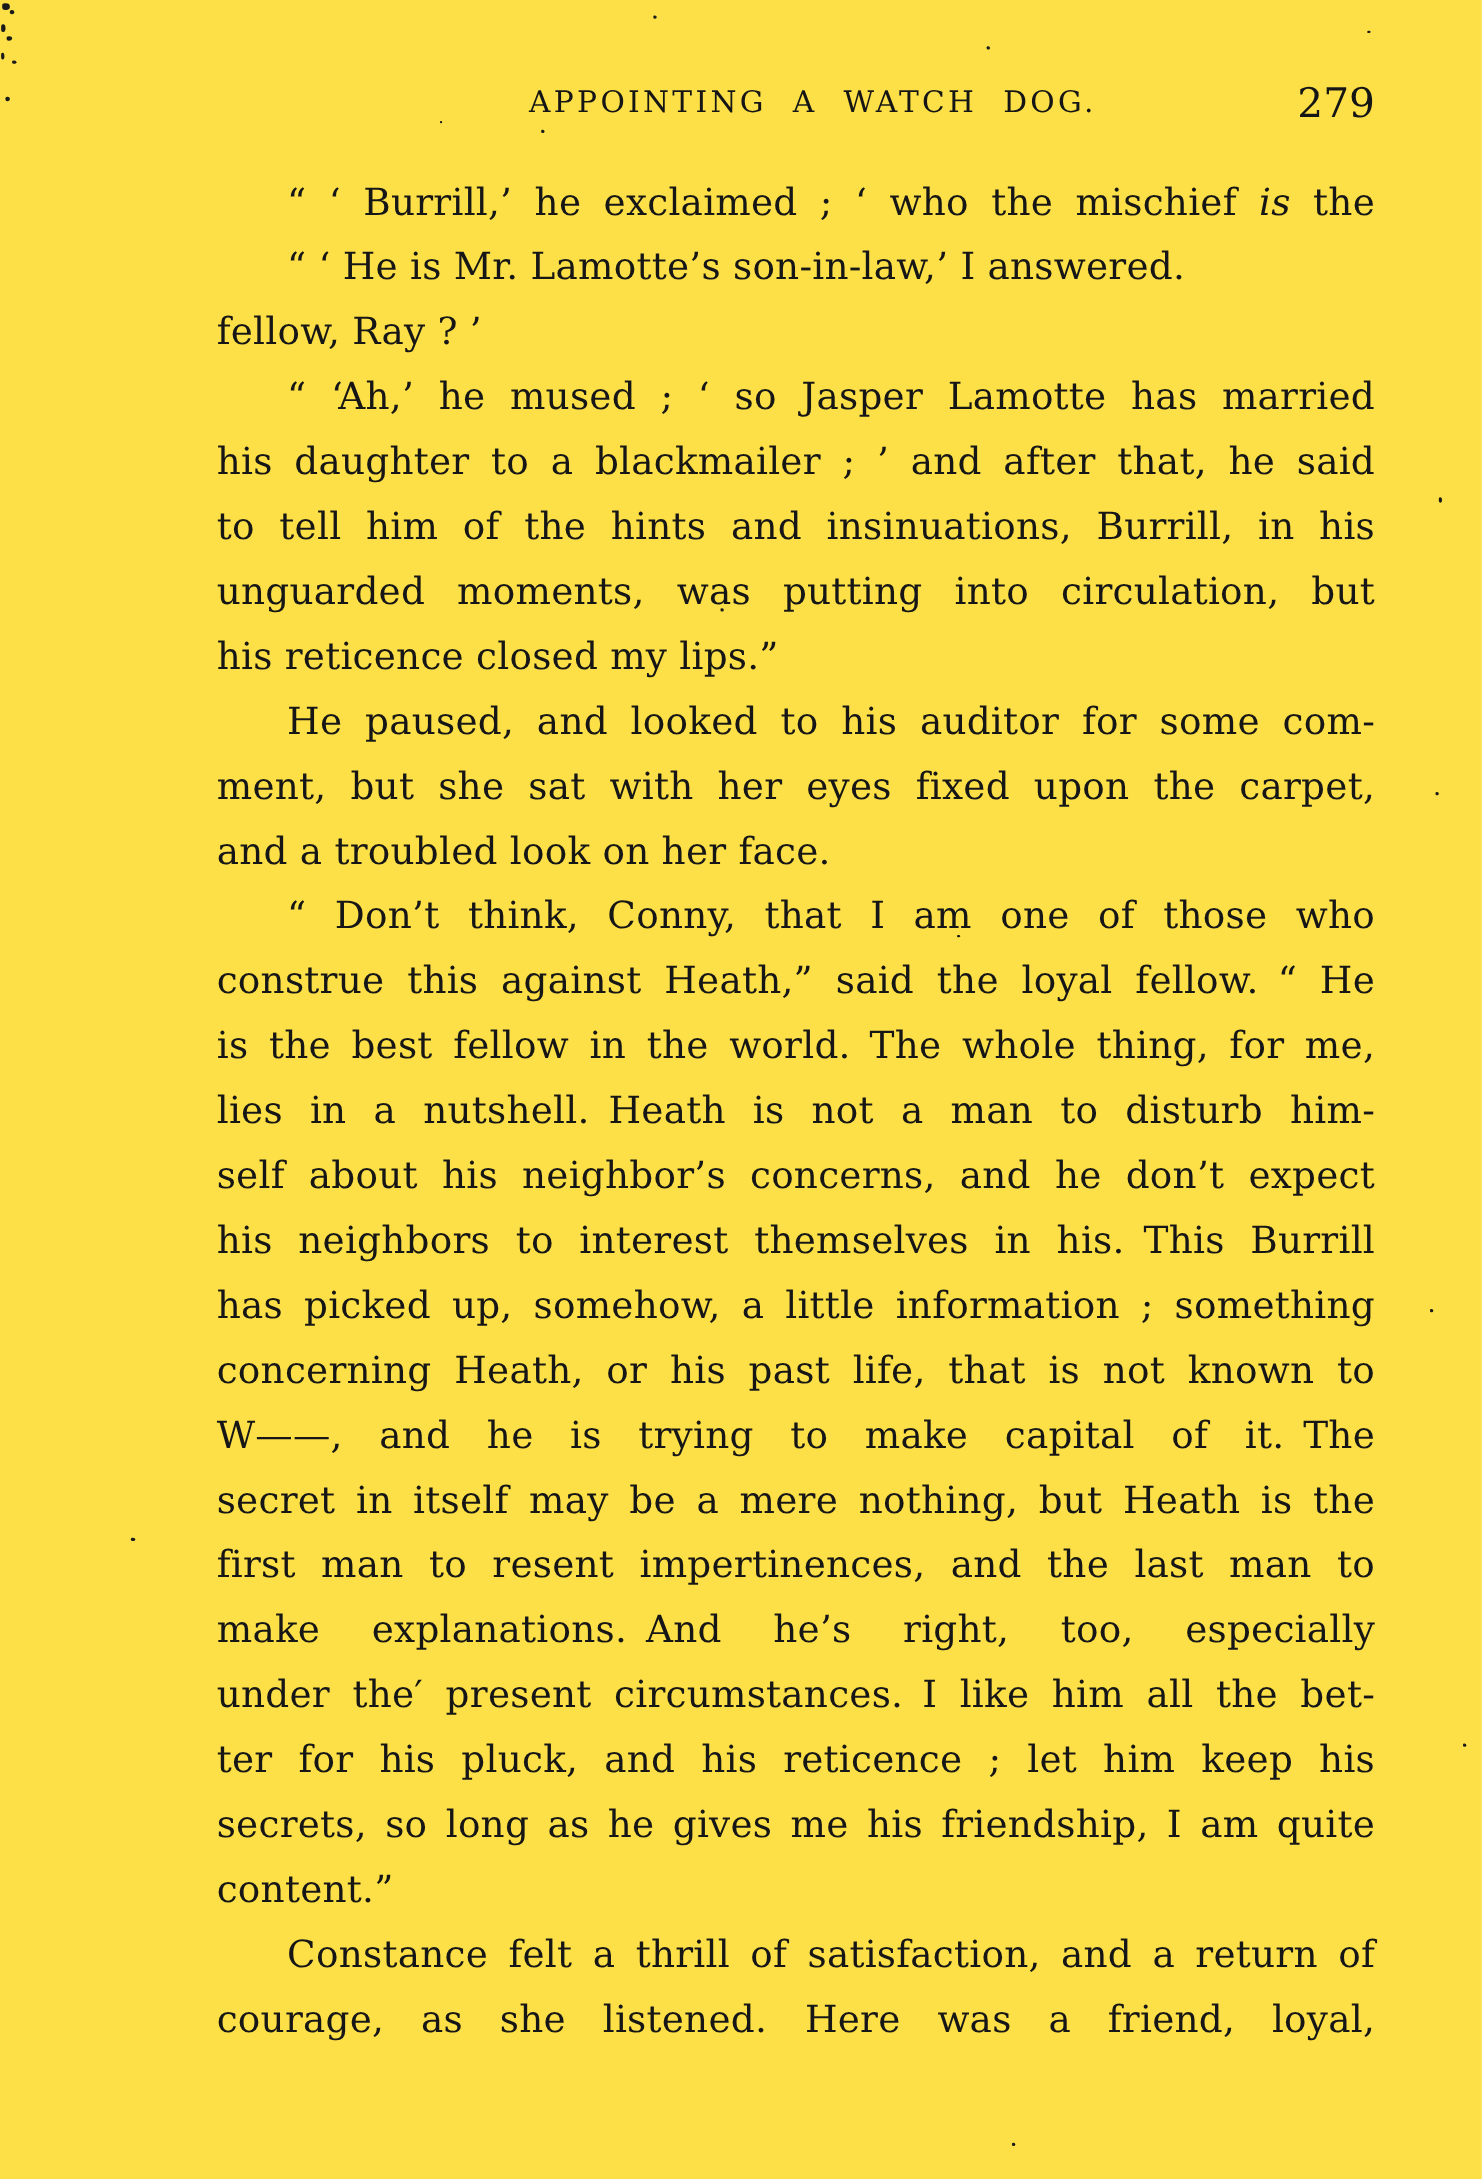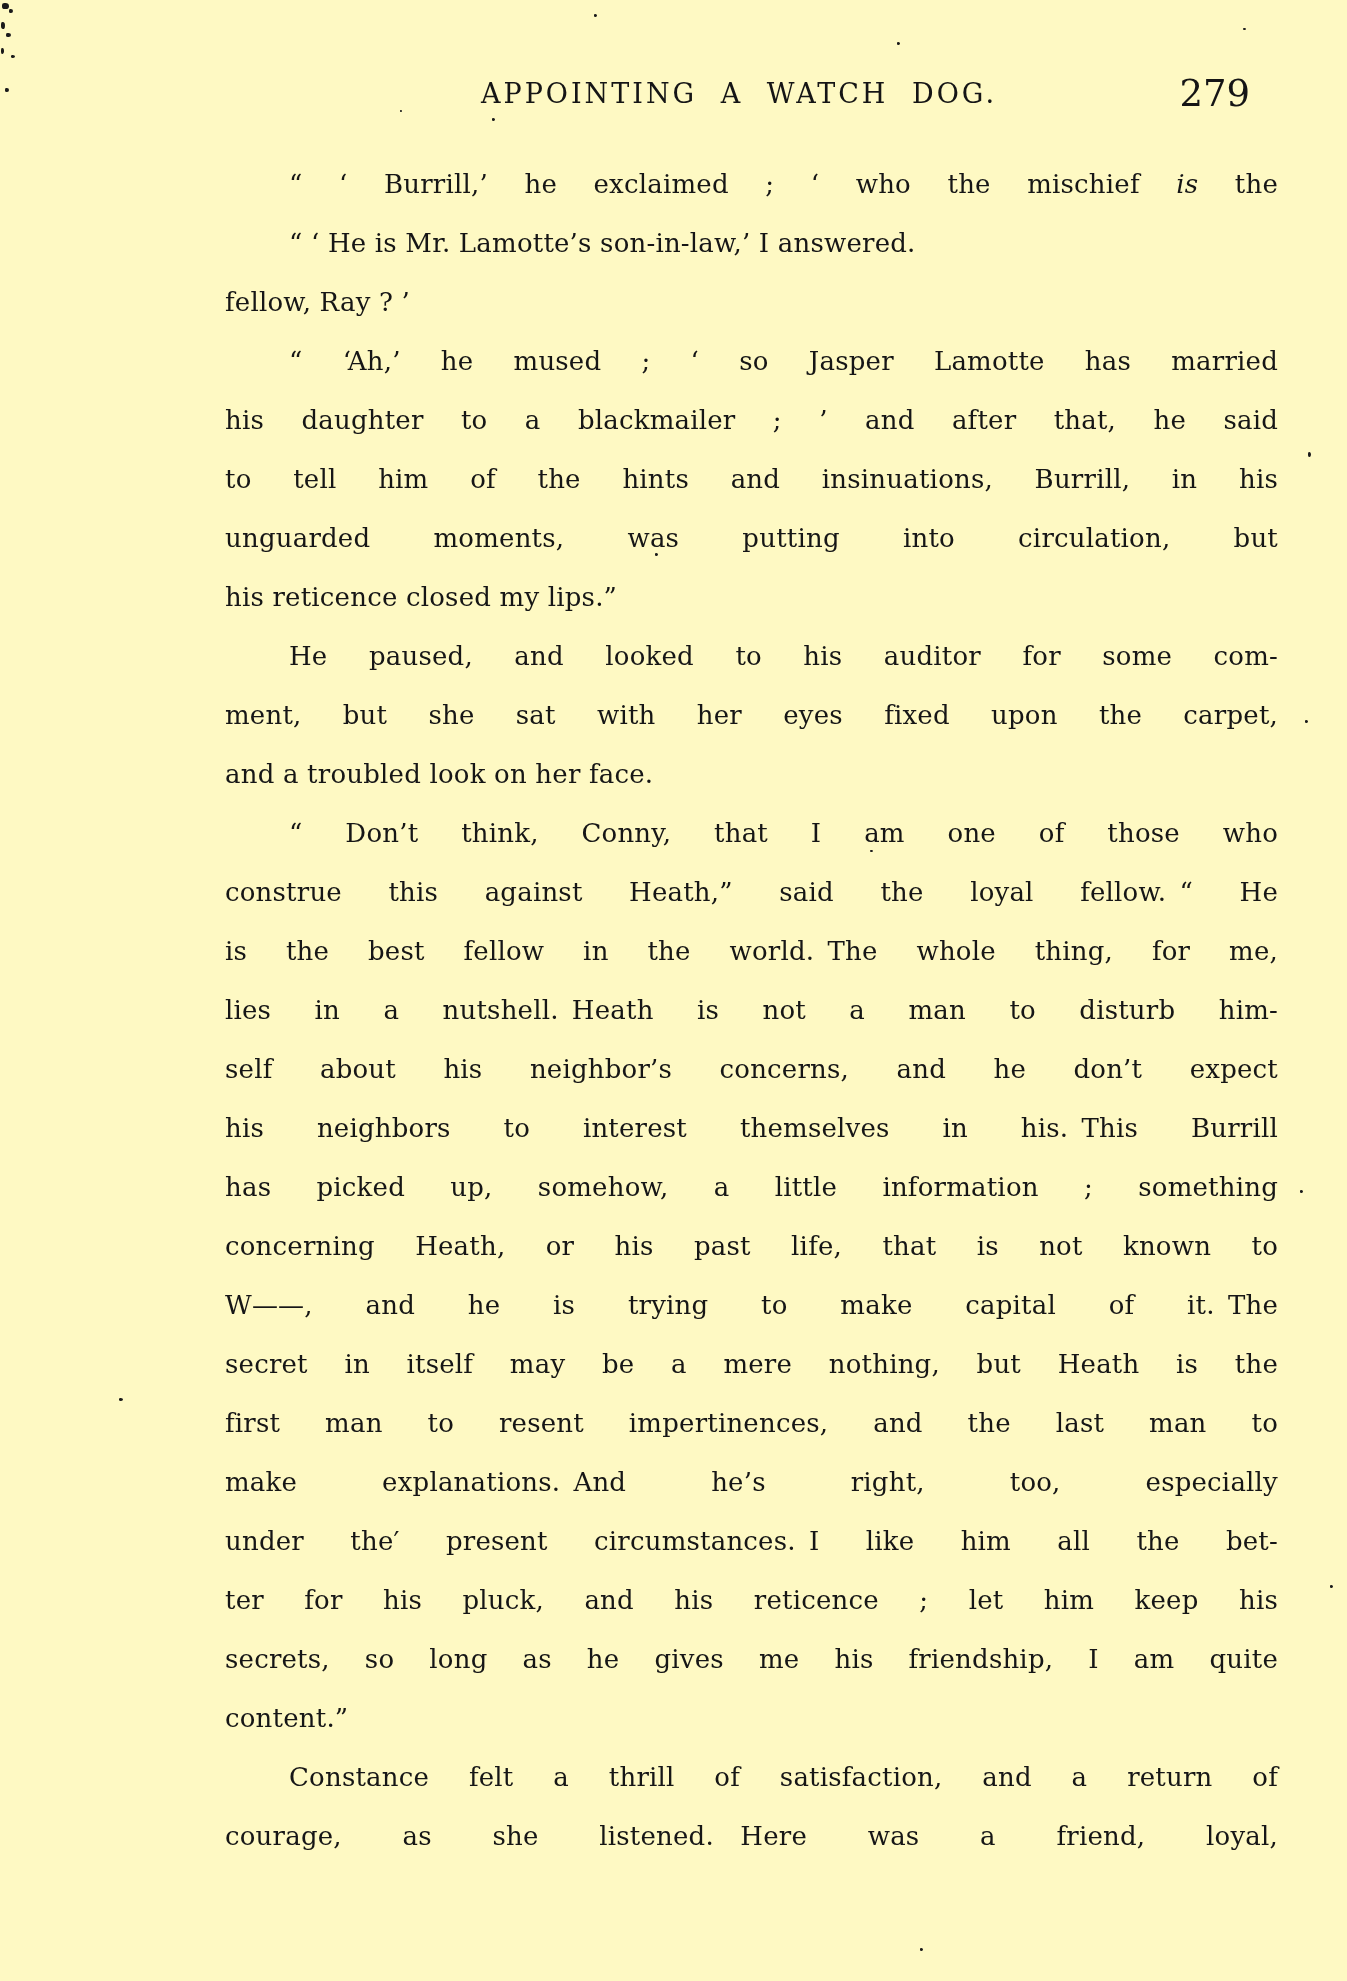--- a/index.html
+++ b/index.html
@@ -5,21 +5,21 @@
   html, body { margin: 0; padding: 0; }
   body {
     width: 1347px; height: 1981px;
     background: #ffffff;
     font-family: "DejaVu Serif", "Liberation Serif", serif;
     position: relative;
     overflow: hidden;
   }
   .sheet {
     position: absolute; inset: 0;
-    background: #fef9c3;
+    background: #fde047;
     color: #141414;
   }
   
   .running-head {
     position: absolute;
     left: 197px; top: 72px; width: 1053px; height: 46px;
   }
   .chapter-title {
     position: absolute;
     left: 50%; top: 6px;
@@ -34,25 +34,24 @@
   .page-num {
     position: absolute;
     right: 0; top: 0;
     font-size: 37px;
     color: #151515;
   }
   
   .text-block {
     position: absolute;
     left: 197px; top: 155px; width: 1053px;
-    font-size: 26px;
+    font-size: 34px;
     line-height: 59px;
     color: #161616;
     letter-spacing: 0.2px;
-    margin-left: 28px;
   }
   .line { white-space: nowrap; }
   .line.justify {
     white-space: normal;
     text-align: justify;
     text-align-last: justify;
   }
   .line.indent { text-indent: 64px; }
   .line em { font-style: italic; }
   

